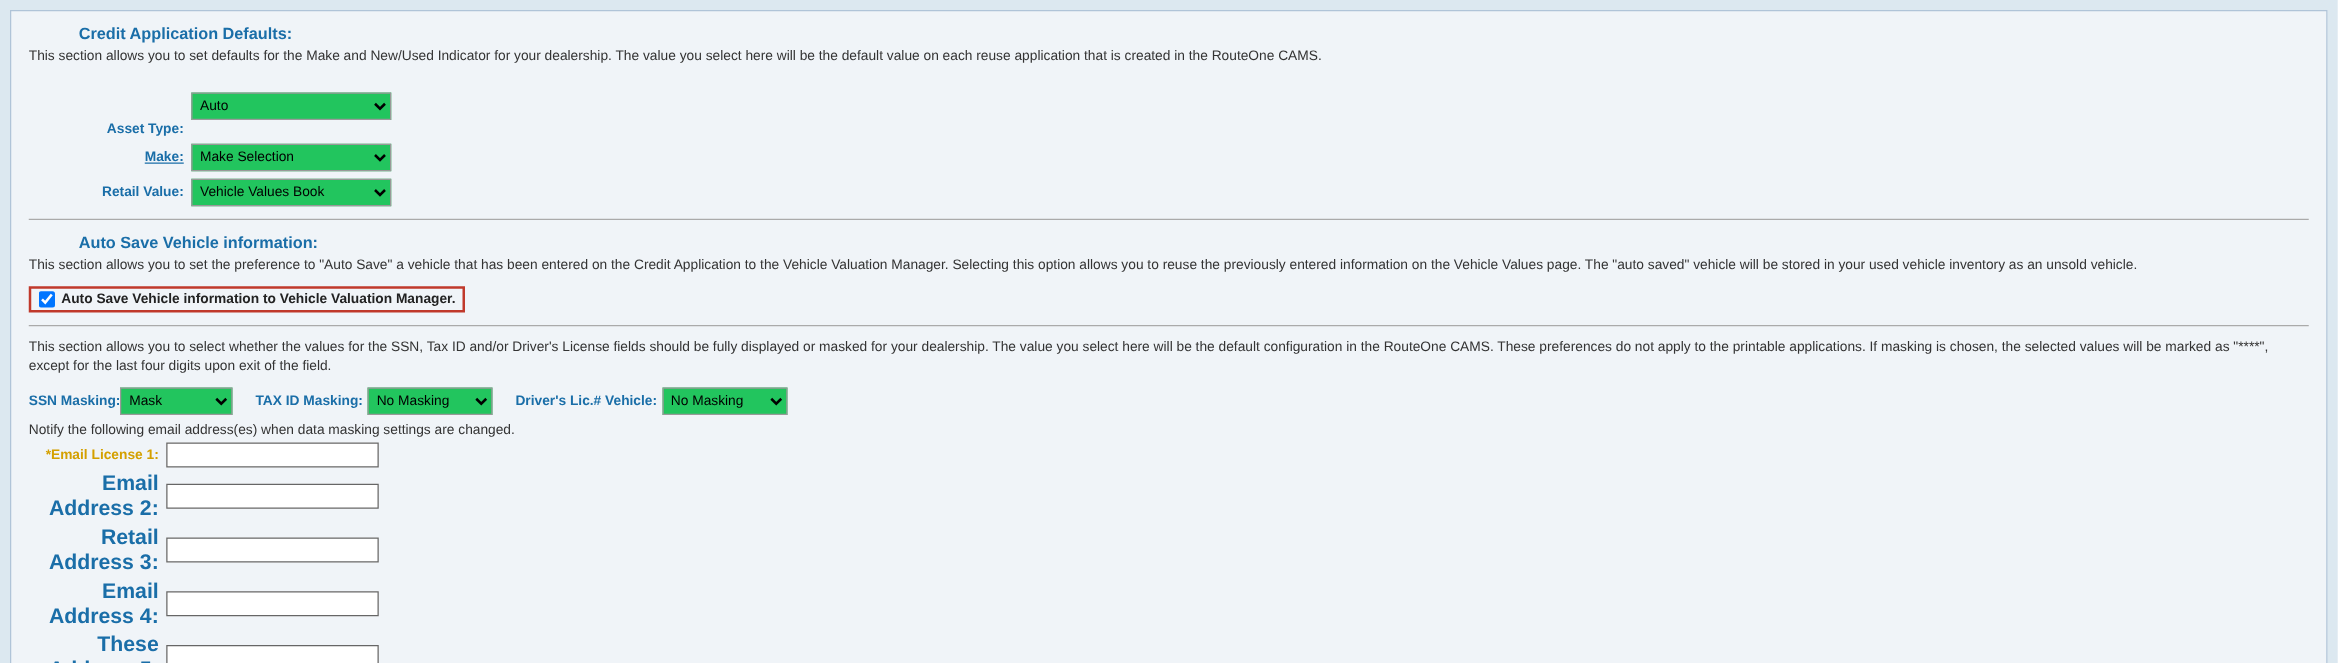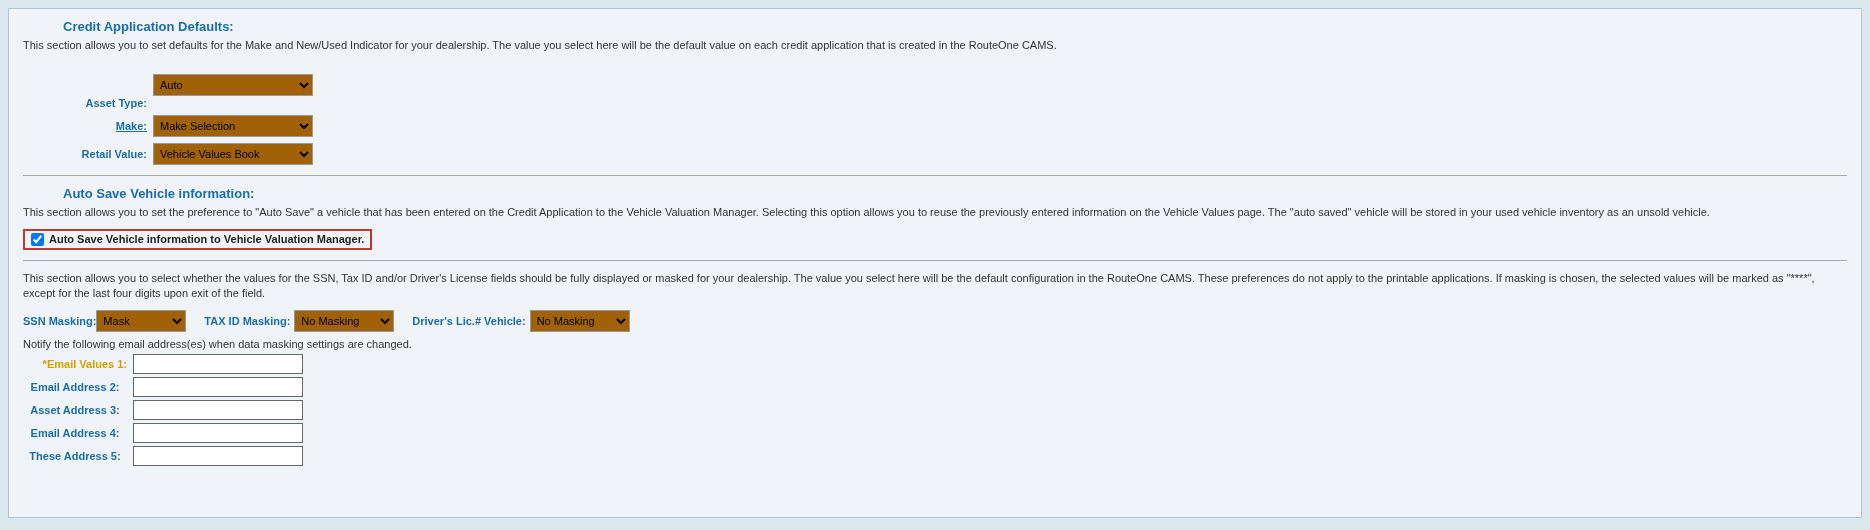--- a/index.html
+++ b/index.html
@@ -38,21 +38,21 @@
       color: #1a6ea8;
       font-weight: bold;
       font-size: 11px;
       text-align: right;
       padding-right: 6px;
     }
     select {
       font-size: 11px;
       padding: 1px 2px;
       border: 1px solid #999;
-      background: #a16207;
+      background: #22c55e;
       min-width: 160px;
       height: 22px;
     }
     .divider {
       border: none;
       border-top: 1px solid #aaa;
       margin: 10px 0;
     }
     .checkbox-row {
       display: flex;
@@ -87,23 +87,23 @@
       color: #333;
       margin: 6px 0 4px 0;
     }
     .email-row {
       display: flex;
       align-items: center;
       margin-bottom: 3px;
     }
     .email-label {
       color: #1a6ea8;
-      font-size: 11px;
-      font-weight: bold;
-      text-align: center;
+      font-size: 17px;
+      font-weight: bold;
+      text-align: right;
       width: 110px;
       padding-right: 6px;
     }
     .email-label-required {
       color: #d4a000;
       font-size: 11px;
       font-weight: bold;
       text-align: right;
       width: 110px;
       padding-right: 6px;
@@ -121,21 +121,21 @@
       cursor: pointer;
     }
   </style>
 </head>
 <body>
 
 <div class="main-container">
 
   <div>
     <div class="section-title">Credit Application Defaults:</div>
-    <div class="section-desc">This section allows you to set defaults for the Make and New/Used Indicator for your dealership. The value you select here will be the default value on each credit application that is created in the RouteOne CAMS.</div>
+    <div class="section-desc">This section allows you to set defaults for the Make and New/Used Indicator for your dealership. The value you select here will be the default value on each reuse application that is created in the RouteOne CAMS.</div>
 
     <div class="form-row">
       <span class="form-label" style="width:130px;margin-top:36px;">Asset Type:</span>
       <select>
         <option>Auto</option>
         <option>Motorcycle</option>
         <option>RV</option>
         <option>Boat</option>
       </select>
     </div>
@@ -199,31 +199,31 @@
         <option selected="">No Masking</option>
         <option>Mask</option>
       </select>
     </div>
 
     <div class="notify-text">Notify the following email address(es) when data masking settings are changed.</div>
 
     <div>
 
       <div class="email-row">
-        <span class="email-label-required" style="color:#d4a000;">*Email Values 1:</span>
+        <span class="email-label-required" style="color:#d4a000;">*Email License 1:</span>
         <input type="text" class="email-input" value="" style="">
       </div>
 
       <div class="email-row">
         <span class="email-label">Email Address 2:</span>
         <input type="text" class="email-input" value="" style="">
       </div>
 
       <div class="email-row">
-        <span class="email-label">Asset Address 3:</span>
+        <span class="email-label">Retail Address 3:</span>
         <input type="text" class="email-input" value="" style="">
       </div>
 
       <div class="email-row">
         <span class="email-label">Email Address 4:</span>
         <input type="text" class="email-input" value="" style="">
       </div>
 
       <div class="email-row">
         <span class="email-label">These Address 5:</span>

